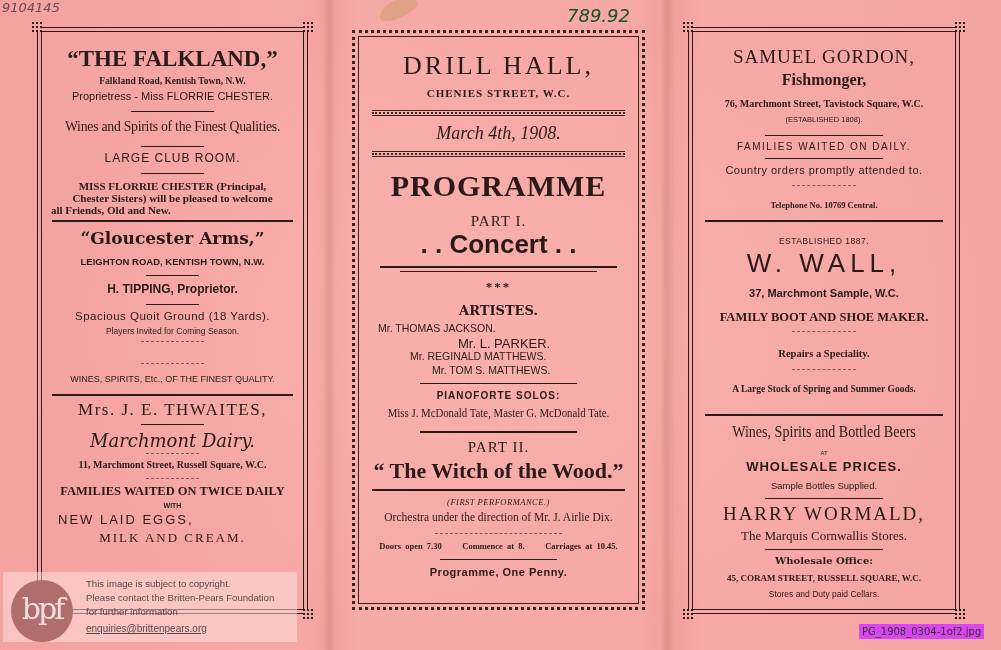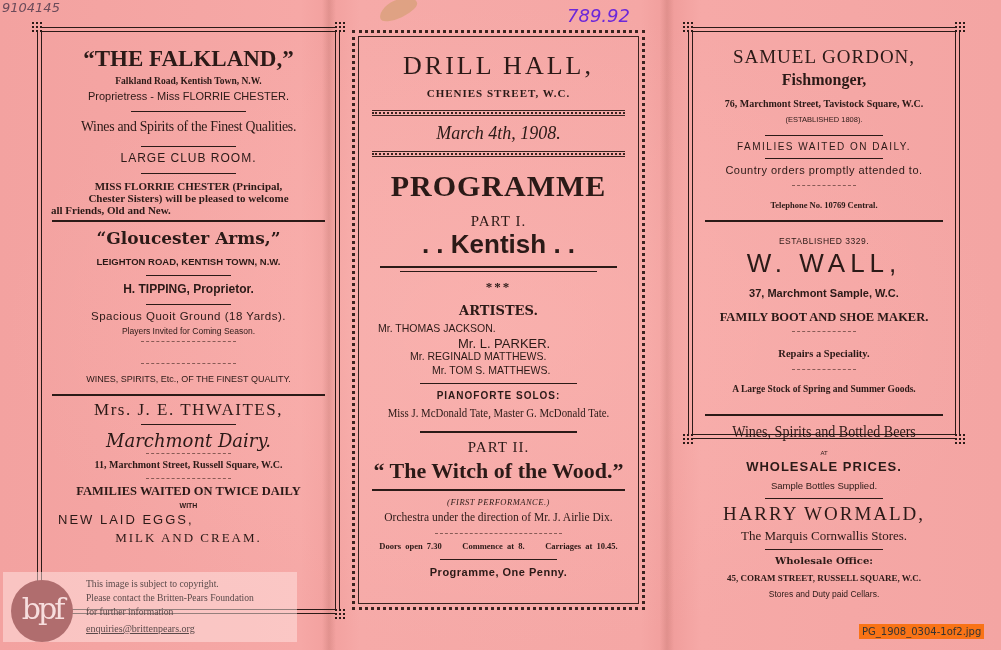--- a/index.html
+++ b/index.html
@@ -16,27 +16,27 @@
       radial-gradient(ellipse at 50% 50%, rgba(255,190,185,0.35), rgba(0,0,0,0) 70%),
       linear-gradient(90deg, #f3a2a0 0%, #f6a8a6 30%, #f2a09e 33%, #f6aaa8 36%, #f5a7a5 64%, #f09d9b 67%, #f6a9a7 70%, #f4a5a3 100%);
   }
   .fold { position: absolute; top: 0; width: 14px; height: 650px;
     background: linear-gradient(90deg, rgba(0,0,0,0), rgba(150,80,70,0.18), rgba(0,0,0,0)); }
   .fold.f1 { left: 322px; }
   .fold.f2 { left: 660px; }
 
   .handnote { position: absolute; font-family: "DejaVu Sans", sans-serif; font-style: italic; color: #6b4b5a; font-size: 14px; }
   .hn1 { left: 2px; top: 0px; font-size: 13px; }
-  .hn2 { left: 567px; top: 5px; font-size: 18px; color: #6d28d9; }
+  .hn2 { left: 567px; top: 5px; font-size: 18px; color: #14532d; }
   .stain { position: absolute; left: 378px; top: 0; width: 40px; height: 18px; background: #d9a07a; border-radius: 50% 50% 50% 50% / 60% 60% 40% 40%; opacity: .8; transform: rotate(-25deg); }
 
   .panel { position: absolute; }
-  .frame-l { left: 37px; top: 27px; width: 303px; height: 587px; border: 1.5px solid #2b1a17; }
+  .frame-l { left: 37px; top: 27px; width: 271px; height: 587px; border: 1.5px solid #2b1a17; }
   .frame-l::before { content:""; position:absolute; inset:3px; border: 1px solid #2b1a17; }
-  .frame-r { left: 688px; top: 27px; width: 272px; height: 412px; border: 1.5px solid #2b1a17; }
+  .frame-r { left: 688px; top: 27px; width: 272px; height: 587px; border: 1.5px solid #2b1a17; }
   .frame-r::before { content:""; position:absolute; inset:3px; border: 1px solid #2b1a17; }
   .frame-c { left: 352px; top: 30px; width: 293px; height: 580px; border: 3px dotted #3a2420; }
   .frame-c::before { content:""; position:absolute; inset:3px; border: 1px solid #3a2420; }
   .corner { position: absolute; width: 10px; height: 10px; border: 2px dotted #2b1a17; background: #f4a5a3; }
   .corner::after { content:""; position:absolute; left:2px; top:2px; width:2px; height:2px; background:#2b1a17; }
   .c-tl { left: -6px; top: -6px; } .c-tr { right: -6px; top: -6px; }
   .c-bl { left: -6px; bottom: -6px; } .c-br { right: -6px; bottom: -6px; }
 
   .content { position: absolute; left: 8px; right: 8px; top: 0; bottom: 0; text-align: center; }
   .ln { position: absolute; left: 0; right: 0; text-align: center; white-space: nowrap; }
@@ -47,23 +47,23 @@
   .bold { font-weight: bold; }
   .ital { font-style: italic; }
   .gothic { font-family: "DejaVu Serif", serif; font-weight: bold; }
 
   .double-dots { position: absolute; left: 12px; right: 12px; height: 6px;
     border-top: 1px solid #3a2420; border-bottom: 1px solid #3a2420; }
   .double-dots::after { content:""; position:absolute; left:0; right:0; top:1px; border-top: 2px dotted #3a2420; }
 
   .watermark { position: absolute; left: 3px; top: 572px; width: 294px; height: 70px; background: rgba(255,230,228,0.5); }
   .bpf-logo { position: absolute; left: 8px; top: 8px; width: 62px; height: 62px; border-radius: 50%; background: #b06d6e; color: #f7dede; font-family: "DejaVu Serif", serif; font-size: 30px; line-height: 58px; text-align: center; letter-spacing: -3px; }
-  .wm-text { position: absolute; left: 83px; top: 5px; font-family: Liberation Serif, serif; font-size: 9.6px; color: #5a4a4a; line-height: 14px; }
+  .wm-text { position: absolute; left: 83px; top: 5px; font-family: Liberation Sans, sans-serif; font-size: 9.6px; color: #5a4a4a; line-height: 14px; }
   .wm-link { text-decoration: underline; color: #5a4a4a; font-size: 10px; }
-  .filename { position: absolute; left: 859px; top: 624px; background: #f97316; color: #333; font-family: "DejaVu Sans", sans-serif; font-size: 10px; padding: 2px 3px; }
+  .filename { position: absolute; left: 859px; top: 624px; background: #d946ef; color: #333; font-family: "DejaVu Sans", sans-serif; font-size: 10px; padding: 2px 3px; }
 </style>
 </head>
 <body>
 
 <div class="sheet"></div>
 <div class="fold f1"></div>
 <div class="fold f2"></div>
 <div class="stain"></div>
 <div class="handnote hn1">9104145</div>
 <div class="handnote hn2">789.92</div>
@@ -114,21 +114,21 @@
 
 <div class="panel frame-c">
   <div class="content" style="left:5px;right:5px;">
     <div class="ln" style="top:18px;font-size:26px;letter-spacing:3px;">DRILL HALL,</div>
     <div class="ln bold" style="top:54px;font-size:11px;letter-spacing:1px;">CHENIES STREET, W.C.</div>
     <div class="double-dots" style="top:77px;"></div>
     <div class="ln ital" style="top:90px;font-size:18px;">March 4th, 1908.</div>
     <div class="double-dots" style="top:118px;"></div>
     <div class="ln bold" style="top:136px;font-size:30px;letter-spacing:1px;">PROGRAMME</div>
     <div class="ln" style="top:180px;font-size:15px;letter-spacing:1px;">PART I.</div>
-    <div class="ln bold sans" style="top:196px;font-size:26px;">. . Kentish . .</div>
+    <div class="ln bold sans" style="top:196px;font-size:26px;">. . Concert . .</div>
     <div class="rule thick" style="left:20px;right:20px;top:233px;"></div>
     <div class="rule" style="left:40px;right:40px;top:238px;"></div>
     <div class="ln bold" style="top:246px;font-size:13px;letter-spacing:2px;">***</div>
     <div class="ln gothic" style="top:270px;font-size:13px;">ARTISTES.</div>
     <div class="ln sans" style="top:289px;font-size:10.5px;text-align:left;padding-left:18px;">Mr. THOMAS JACKSON.</div>
     <div class="ln sans" style="top:303px;font-size:13px;text-align:left;padding-left:98px;">Mr. L. PARKER.</div>
     <div class="ln sans" style="top:317px;font-size:10.5px;text-align:left;padding-left:50px;">Mr. REGINALD MATTHEWS.</div>
     <div class="ln sans" style="top:331px;font-size:10.5px;text-align:left;padding-left:72px;">Mr. TOM S. MATTHEWS.</div>
     <div class="rule" style="left:60px;right:60px;top:350px;"></div>
     <div class="ln bold sans" style="top:357px;font-size:10px;letter-spacing:1px;">PIANOFORTE SOLOS:</div>
@@ -162,21 +162,21 @@
     <div class="ln bold" style="top:70px;font-size:10px;">76, Marchmont Street, Tavistock Square, W.C.</div>
     <div class="ln sans" style="top:87px;font-size:7.5px;">(ESTABLISHED 1808).</div>
     <div class="rule" style="left:68px;right:68px;top:107px;"></div>
     <div class="ln sans" style="top:113px;font-size:10px;letter-spacing:1.5px;">FAMILIES WAITED ON DAILY.</div>
     <div class="rule" style="left:68px;right:68px;top:130px;"></div>
     <div class="ln sans" style="top:136px;font-size:11px;letter-spacing:.5px;">Country orders promptly attended to.</div>
     <div class="wavy" style="left:95px;right:95px;top:157px;"></div>
     <div class="ln bold" style="top:172px;font-size:8.5px;">Telephone No. 10769 Central.</div>
     <div class="rule thick" style="left:8px;right:8px;top:192px;"></div>
 
-    <div class="ln sans" style="top:208px;font-size:8.5px;letter-spacing:.5px;">ESTABLISHED 3329.</div>
+    <div class="ln sans" style="top:208px;font-size:8.5px;letter-spacing:.5px;">ESTABLISHED 1887.</div>
     <div class="ln" style="top:220px;font-size:26px;letter-spacing:5px;font-family:'Liberation Sans',sans-serif;font-weight:normal;">W. WALL,</div>
     <div class="ln bold sans" style="top:259px;font-size:11px;">37, Marchmont Sample, W.C.</div>
     <div class="ln bold" style="top:282px;font-size:12.5px;">FAMILY BOOT AND SHOE MAKER.</div>
     <div class="wavy" style="left:95px;right:95px;top:303px;"></div>
     <div class="ln bold" style="top:320px;font-size:10.5px;">Repairs a Speciality.</div>
     <div class="wavy" style="left:95px;right:95px;top:341px;"></div>
     <div class="ln bold" style="top:356px;font-size:9.5px;">A Large Stock of Spring and Summer Goods.</div>
     <div class="rule thick" style="left:8px;right:8px;top:386px;"></div>
 
     <div class="ln" style="top:395px;font-size:16px;transform:scaleX(0.88);">Wines, Spirits and Bottled Beers</div>

